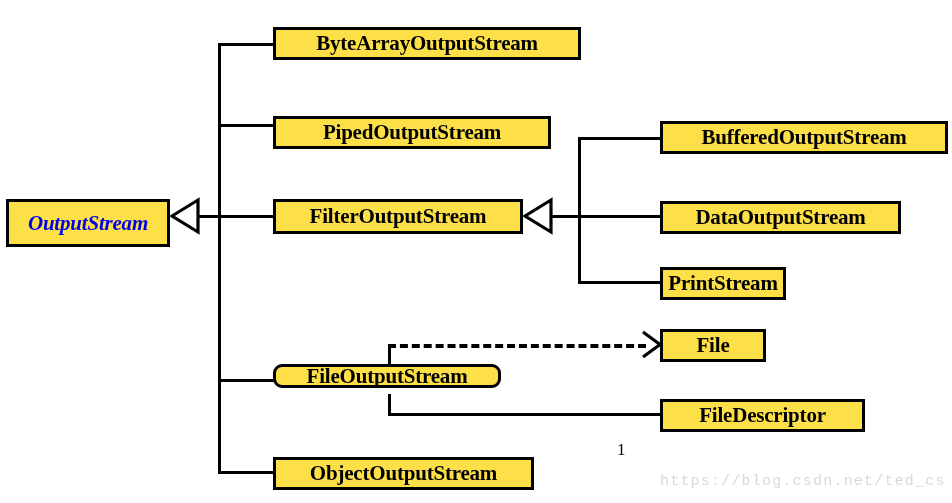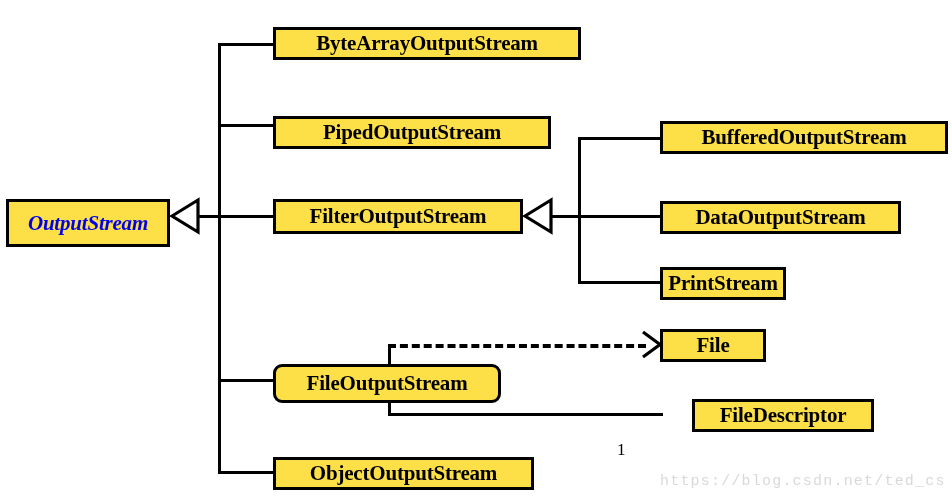--- a/index.html
+++ b/index.html
@@ -118,21 +118,21 @@
   </div>
 
   <div class="node" style="left:273px; top:116px; width:278px; height:33px;">
     <span>PipedOutputStream</span>
   </div>
 
   <div class="node" style="left:273px; top:199px; width:250px; height:35px;">
     <span>FilterOutputStream</span>
   </div>
 
-  <div class="node" style="left:273px; top:364px; width:228px; height:39px;border-radius:9px;">
+  <div class="node" style="left:273px; top:364px; width:228px; height:24px;border-radius:9px;">
     <span>FileOutputStream</span>
   </div>
 
   <div class="node" style="left:273px; top:457px; width:261px; height:33px;">
     <span>ObjectOutputStream</span>
   </div>
 
   <div class="node" style="left:660px; top:121px; width:288px; height:33px;">
     <span>BufferedOutputStream</span>
   </div>
@@ -142,21 +142,21 @@
   </div>
 
   <div class="node" style="left:660px; top:267px; width:126px; height:33px;">
     <span>PrintStream</span>
   </div>
 
   <div class="node" style="left:660px; top:329px; width:106px; height:33px;">
     <span>File</span>
   </div>
 
-  <div class="node" style="left:660px; top:399px; width:182px; height:33px;margin-left:32px;">
+  <div class="node" style="left:660px; top:399px; width:205px; height:33px;">
     <span>FileDescriptor</span>
   </div>
 
   <div class="multiplicity" style="left:617px; top:440px;">1</div>
 
   <div class="watermark" style="left:660px; top:473px;">https://blog.csdn.net/ted_cs</div>
 
 </div>
 
 </body></html>

